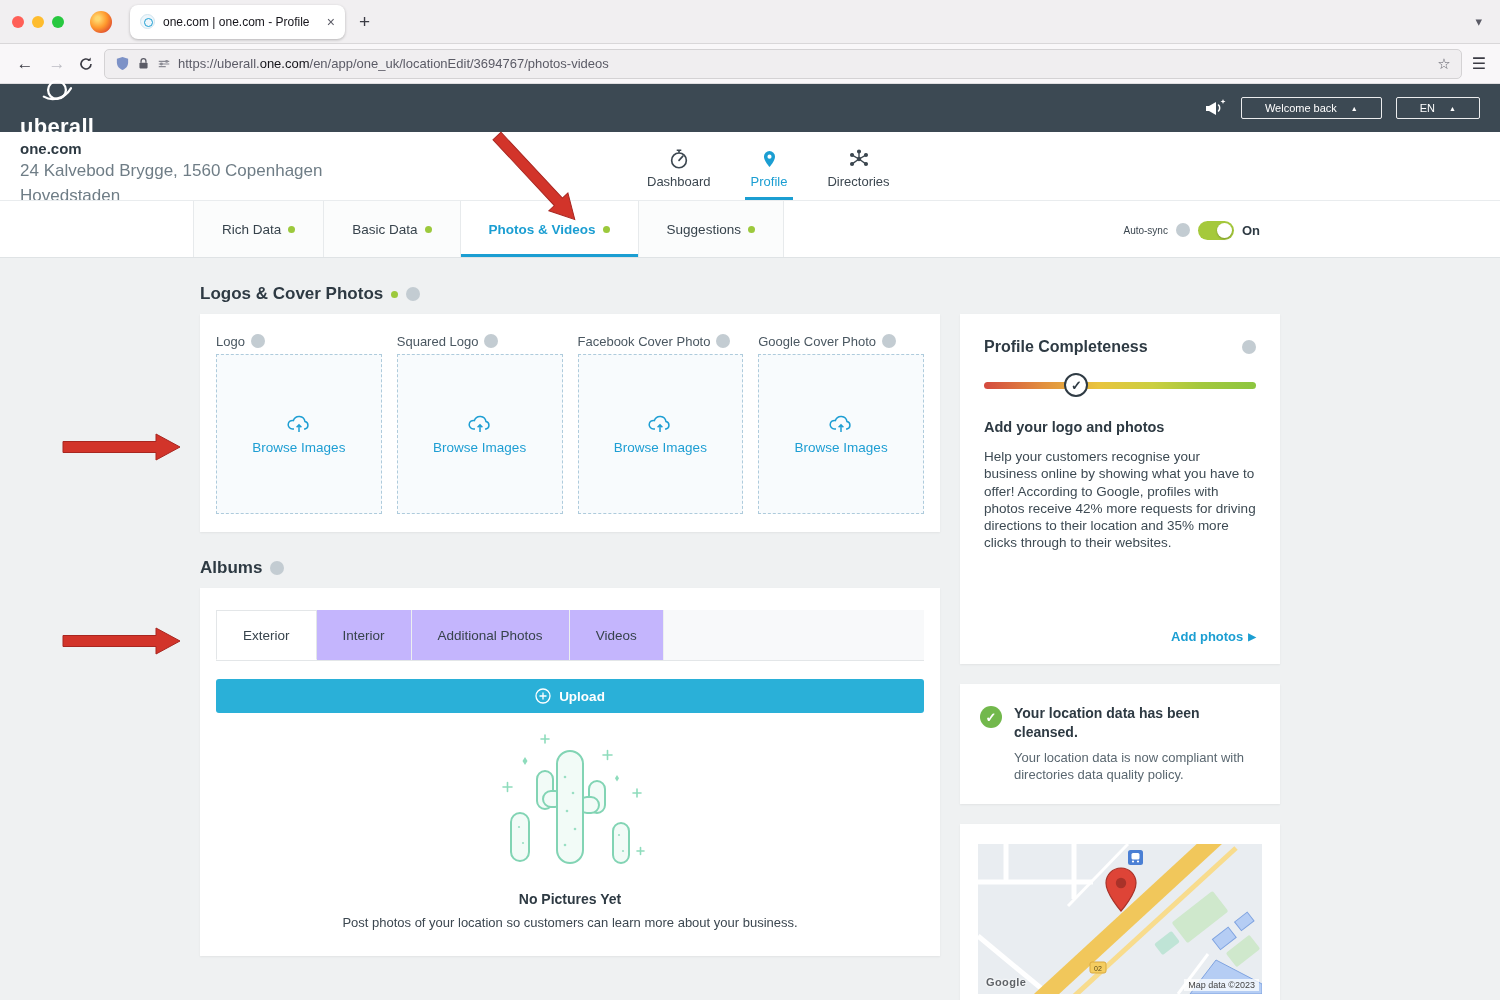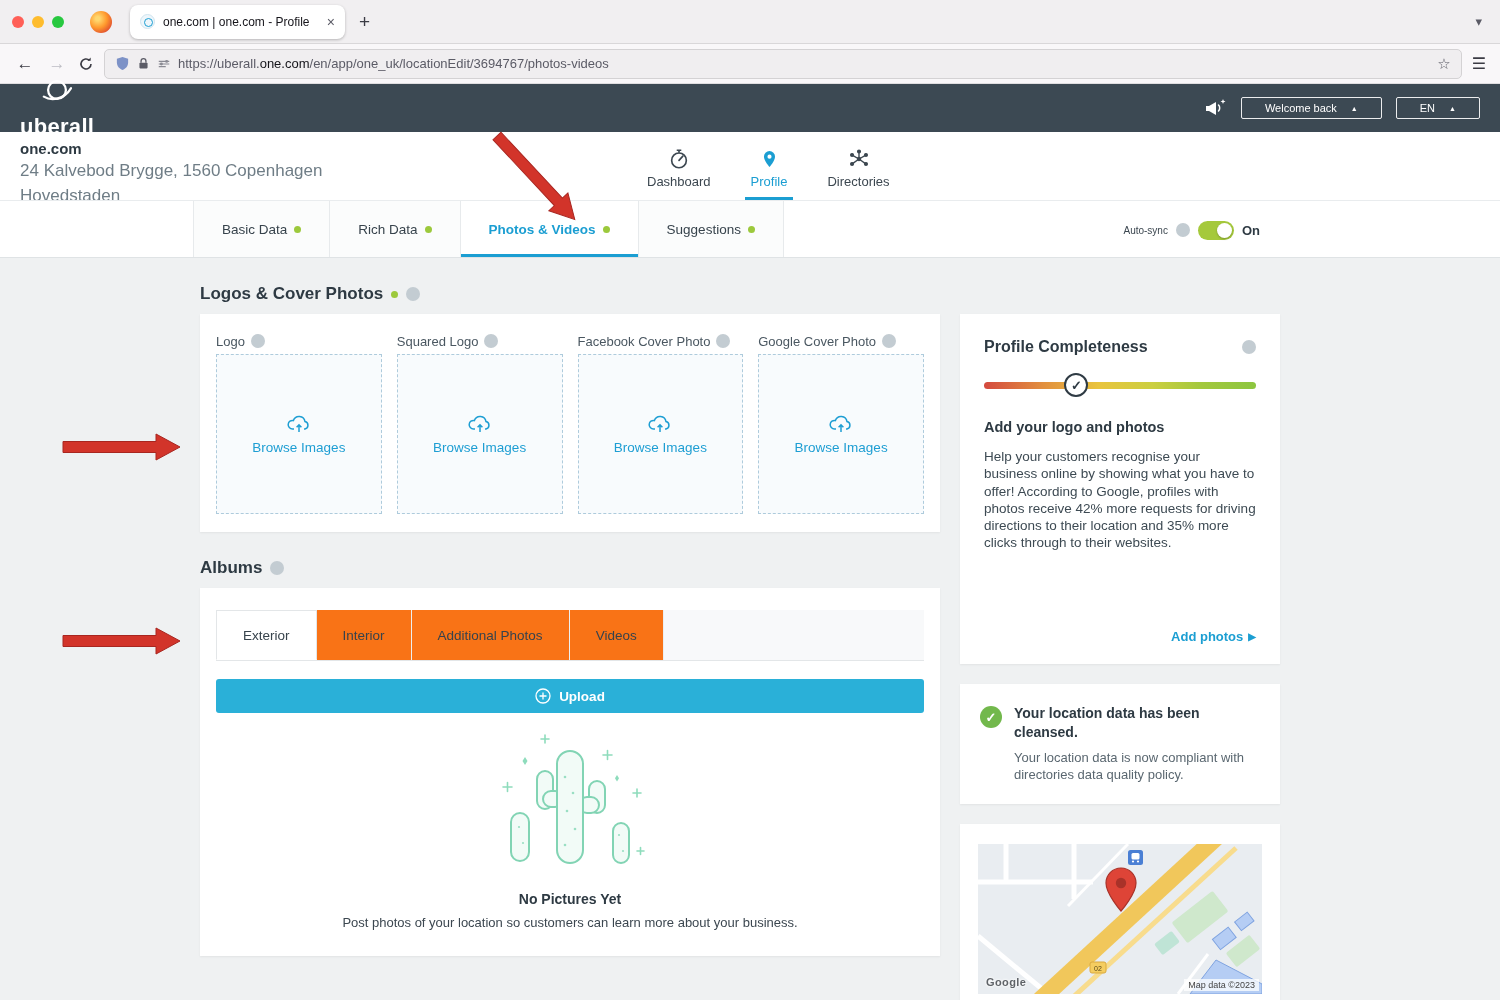--- a/index.html
+++ b/index.html
@@ -74,21 +74,21 @@
   .card { background:#fff; box-shadow:0 1px 2px rgba(0,0,0,.06); }
 
   .uploads-card { padding:14px 16px 18px; display:grid; grid-template-columns:repeat(4,1fr); gap:15px; }
   .tile-label { display:flex; align-items:center; gap:6px; font-size:13px; color:#4a5761; height:26px; }
   .drop-box { height:160px; border:1px dashed #aecbdc; background:#f8fbfd; display:flex; flex-direction:column; align-items:center; justify-content:center; gap:7px; }
   .browse { font-size:13.5px; color:#1e9ed3; }
 
   .albums-head { margin-top:26px; }
   .albums-card { margin-top:0; padding:22px 16px 26px; }
   .alb-tabs { display:flex; background:#f8f9fa; border:1px solid #e7eaec; border-left:none; border-right:none; border-top:none; border-bottom:1px solid #e3e6e8; }
-  .alb-tab { height:50px; display:flex; align-items:center; padding:0 26px; font-size:13.5px; color:#37434c; background:#f97316; border-right:1px solid #eceff0; }
+  .alb-tab { height:50px; display:flex; align-items:center; padding:0 26px; font-size:13.5px; color:#37434c; background:#c4b5fd; border-right:1px solid #eceff0; }
   .alb-tab.active { background:#fff; border:1px solid #e3e6e8; border-bottom:1px solid #fff; margin-bottom:-1px; font-weight:400; }
   .upload-btn { margin-top:18px; width:100%; height:34px; background:#2ab0d8; border:none; border-radius:3px; color:#fff; font-size:13.5px; font-weight:600; display:flex; align-items:center; justify-content:center; gap:8px; font-family:inherit; }
   .empty { margin-top:14px; text-align:center; }
   .empty-title { font-size:14px; font-weight:700; color:#2e3a43; margin-top:10px; }
   .empty-msg { font-size:13px; color:#3c4750; margin-top:8px; }
 
   
   .comp-card { padding:24px; height:350px; position:relative; }
   .comp-head { display:flex; align-items:center; justify-content:space-between; }
   .comp-title { font-size:16px; font-weight:700; color:#2e3a43; }
@@ -232,25 +232,25 @@
               <circle cx="4.4" cy="7.6" r="1.5"></circle>
             </g>
           </svg>
         <span>Directories</span>
       </div>
     </div>
   </div>
 
   <div class="app-tabs">
     <div class="app-tab">
+      <span>Rich Data</span>
+        <span class="gdot"></span>
+    </div>
+    <div class="app-tab">
       <span>Basic Data</span>
-        <span class="gdot"></span>
-    </div>
-    <div class="app-tab">
-      <span>Rich Data</span>
         <span class="gdot"></span>
     </div>
     <div class="app-tab active">
       <span>Photos &amp; Videos</span>
         <span class="gdot"></span>
     </div>
     <div class="app-tab">
       <span>Suggestions</span>
         <span class="gdot"></span>
     </div>

